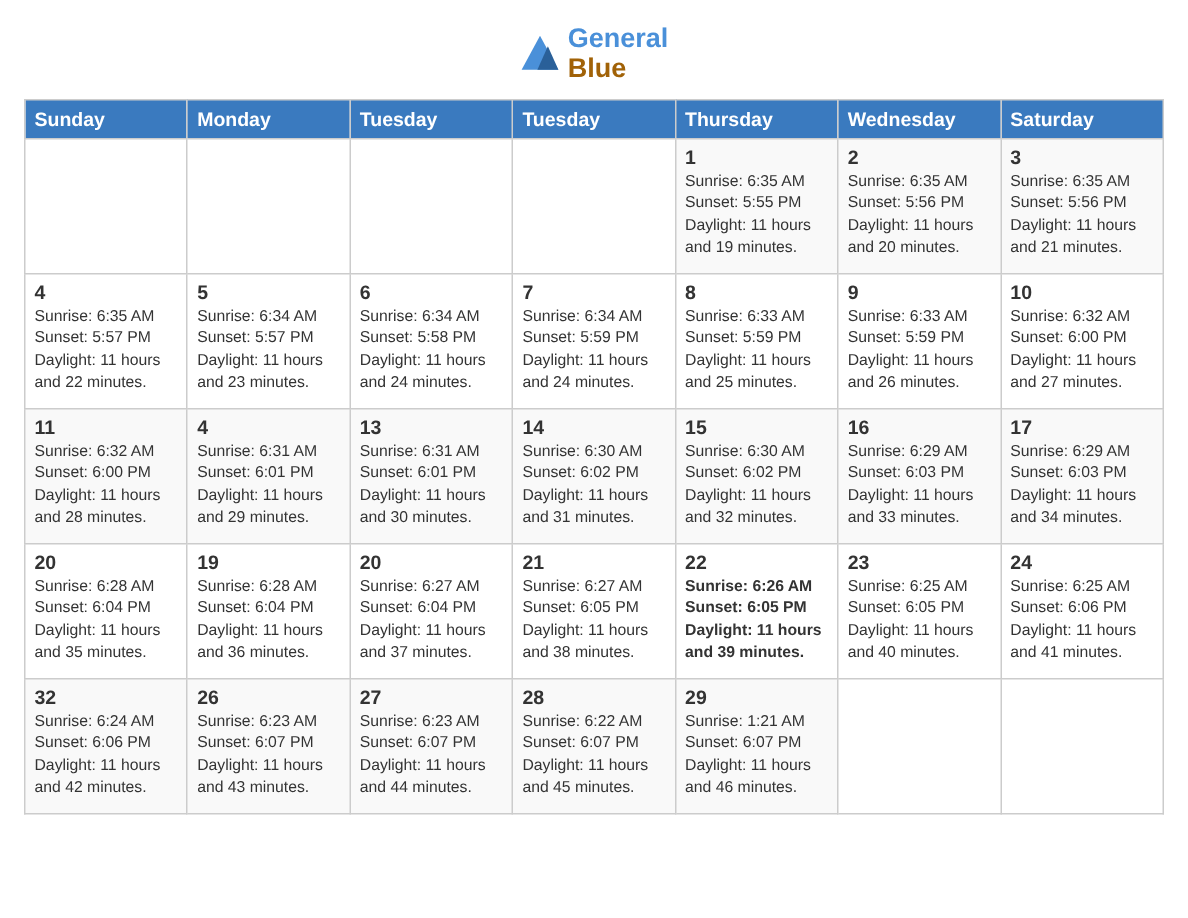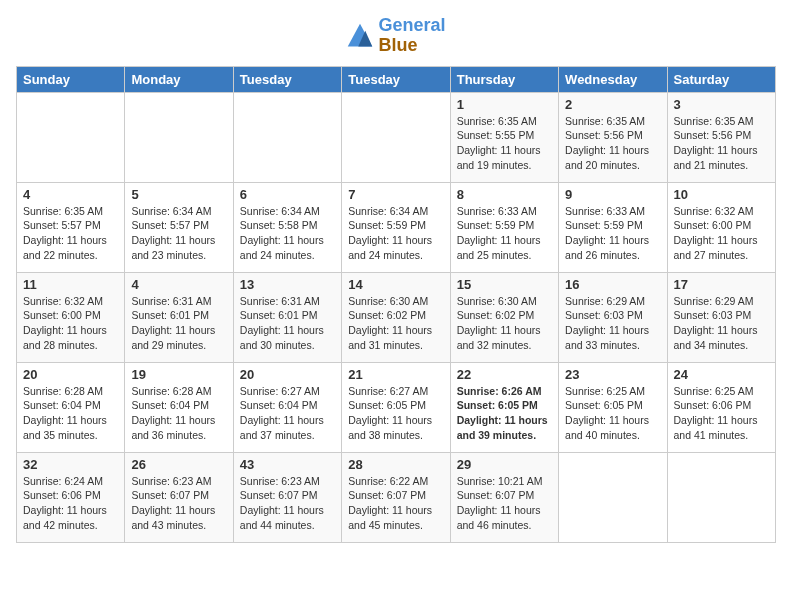--- a/index.html
+++ b/index.html
@@ -309,36 +309,36 @@
 and 42 minutes.</div>
         </td>
         <td>
           <div class="day-num">26</div>
           <div class="day-info" style="white-space: pre-line;">Sunrise: 6:23 AM
 Sunset: 6:07 PM
 Daylight: 11 hours
 and 43 minutes.</div>
         </td>
         <td>
-          <div class="day-num">43</div>
+          <div class="day-num">27</div>
           <div class="day-info" style="white-space: pre-line;">Sunrise: 6:23 AM
 Sunset: 6:07 PM
 Daylight: 11 hours
 and 44 minutes.</div>
         </td>
         <td>
           <div class="day-num">28</div>
           <div class="day-info" style="white-space: pre-line;">Sunrise: 6:22 AM
 Sunset: 6:07 PM
 Daylight: 11 hours
 and 45 minutes.</div>
         </td>
         <td>
           <div class="day-num">29</div>
-          <div class="day-info" style="white-space: pre-line;">Sunrise: 10:21 AM
+          <div class="day-info" style="white-space: pre-line;">Sunrise: 1:21 AM
 Sunset: 6:07 PM
 Daylight: 11 hours
 and 46 minutes.</div>
         </td>
         <td class="empty"></td>
         <td class="empty"></td>
       </tr>
     </tbody>
 </table>
 

